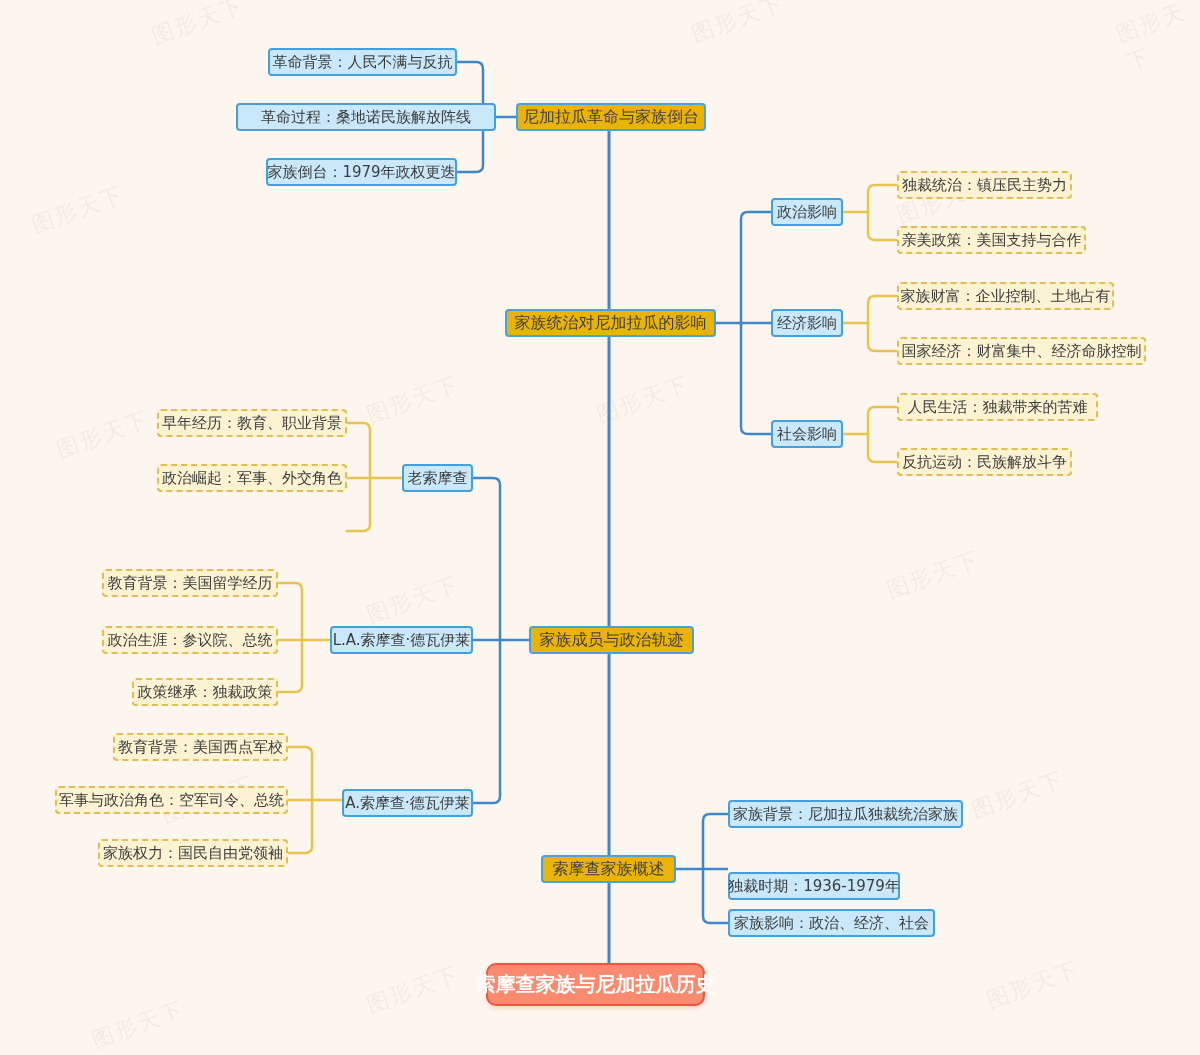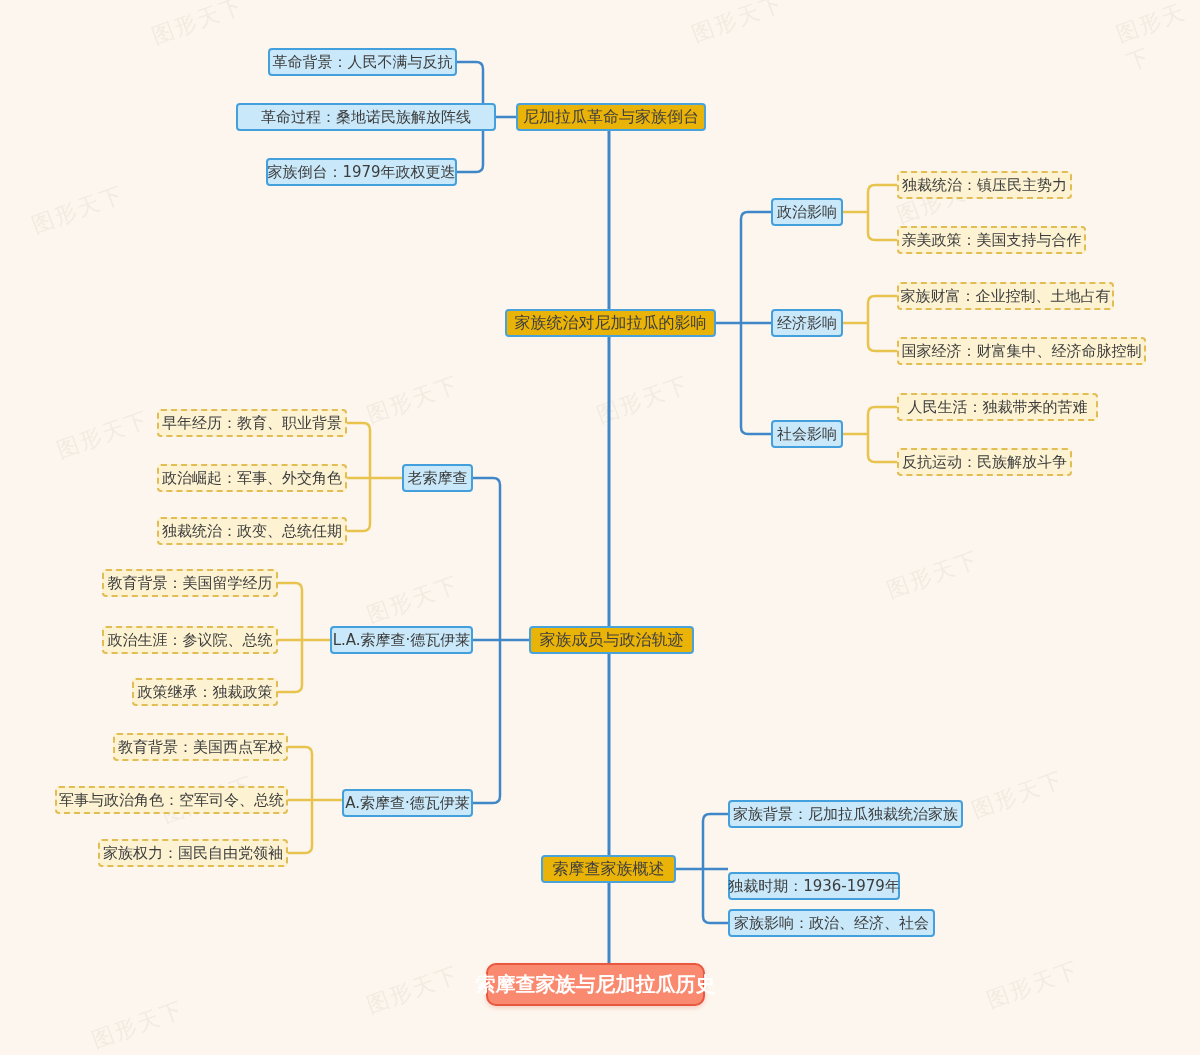--- a/index.html
+++ b/index.html
@@ -120,21 +120,20 @@
   <div class="node yellow" style="left:897px;top:337px;width:249px;text-align:right;">国家经济：财富集中、经济命脉控制</div>
   <div class="node yellow" style="left:897px;top:393px;width:201px;">人民生活：独裁带来的苦难</div>
   <div class="node yellow" style="left:897px;top:448px;width:175px;">反抗运动：民族解放斗争</div>
 
   <div class="node blue" style="left:402px;top:464px;width:71px;">老索摩查</div>
   <div class="node blue" style="left:330px;top:626px;width:143px;">L.A.索摩查·德瓦伊莱</div>
   <div class="node blue" style="left:342px;top:789px;width:131px;">A.索摩查·德瓦伊莱</div>
 
   <div class="node yellow" style="left:157px;top:409px;width:190px;">早年经历：教育、职业背景</div>
   <div class="node yellow" style="left:157px;top:464px;width:190px;">政治崛起：军事、外交角色</div>
-  <div class="node yellow" style="left:157px;top:517px;width:190px;">独裁统治：政变、总统任期</div>
 
   <div class="node yellow" style="left:102px;top:569px;width:176px;">教育背景：美国留学经历</div>
   <div class="node yellow" style="left:102px;top:626px;width:176px;">政治生涯：参议院、总统</div>
   <div class="node yellow" style="left:132px;top:678px;width:146px;">政策继承：独裁政策</div>
 
   <div class="node yellow" style="left:113px;top:733px;width:175px;">教育背景：美国西点军校</div>
   <div class="node yellow" style="left:55px;top:786px;width:233px;">军事与政治角色：空军司令、总统</div>
   <div class="node yellow" style="left:98px;top:839px;width:190px;">家族权力：国民自由党领袖</div>
 
   <div class="node blue" style="left:728px;top:800px;width:235px;">家族背景：尼加拉瓜独裁统治家族</div>

